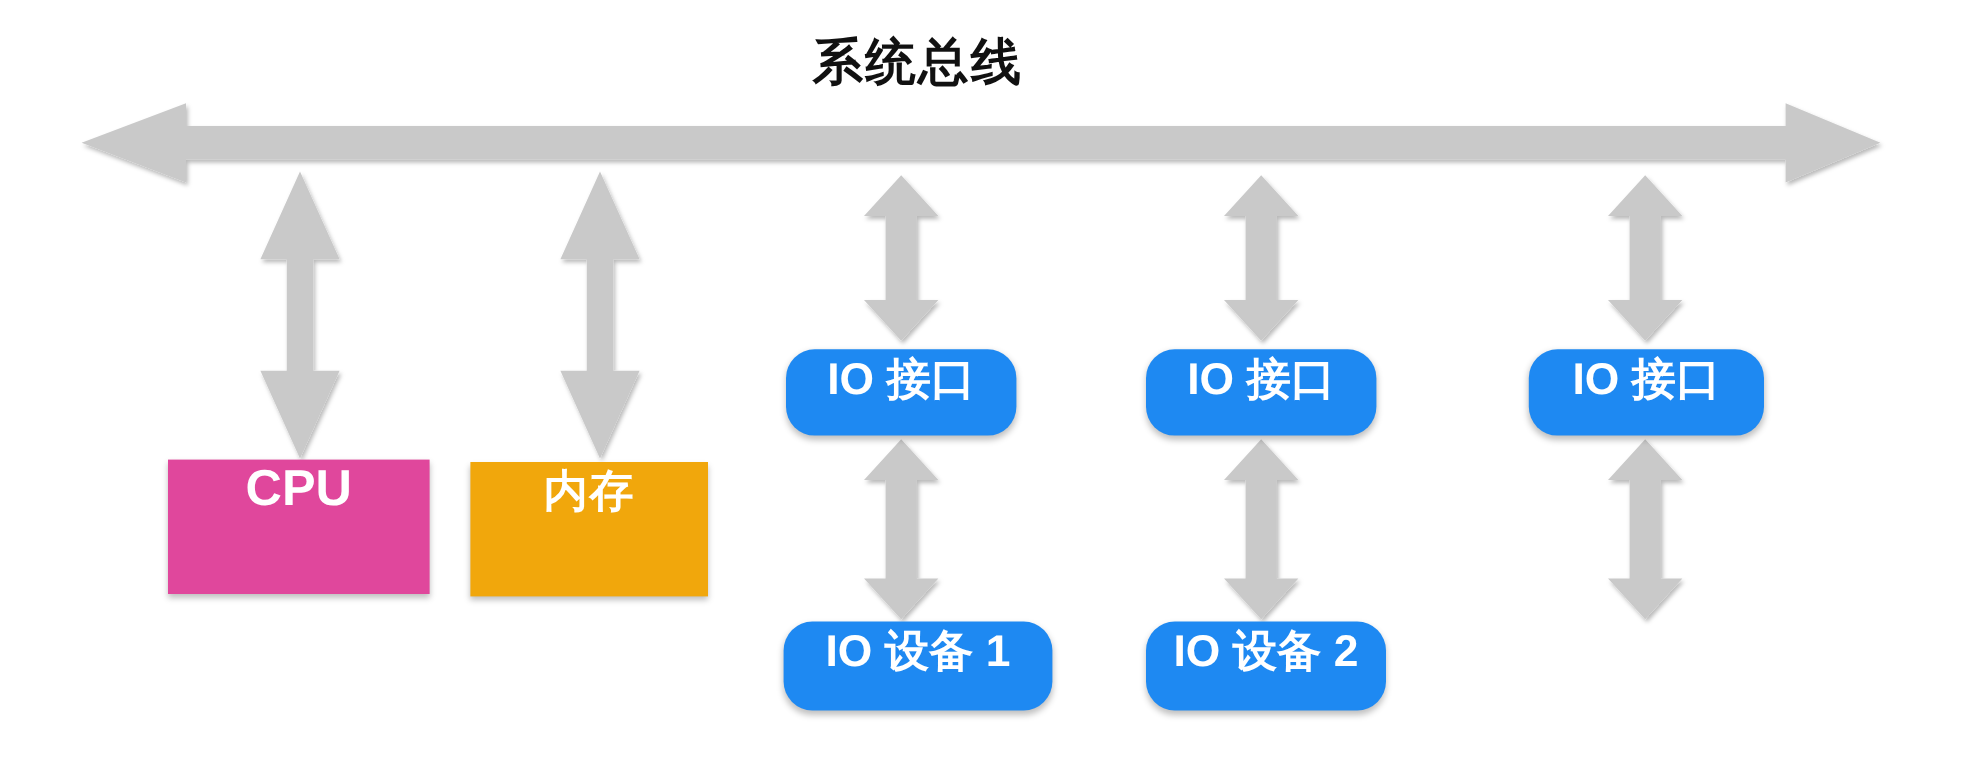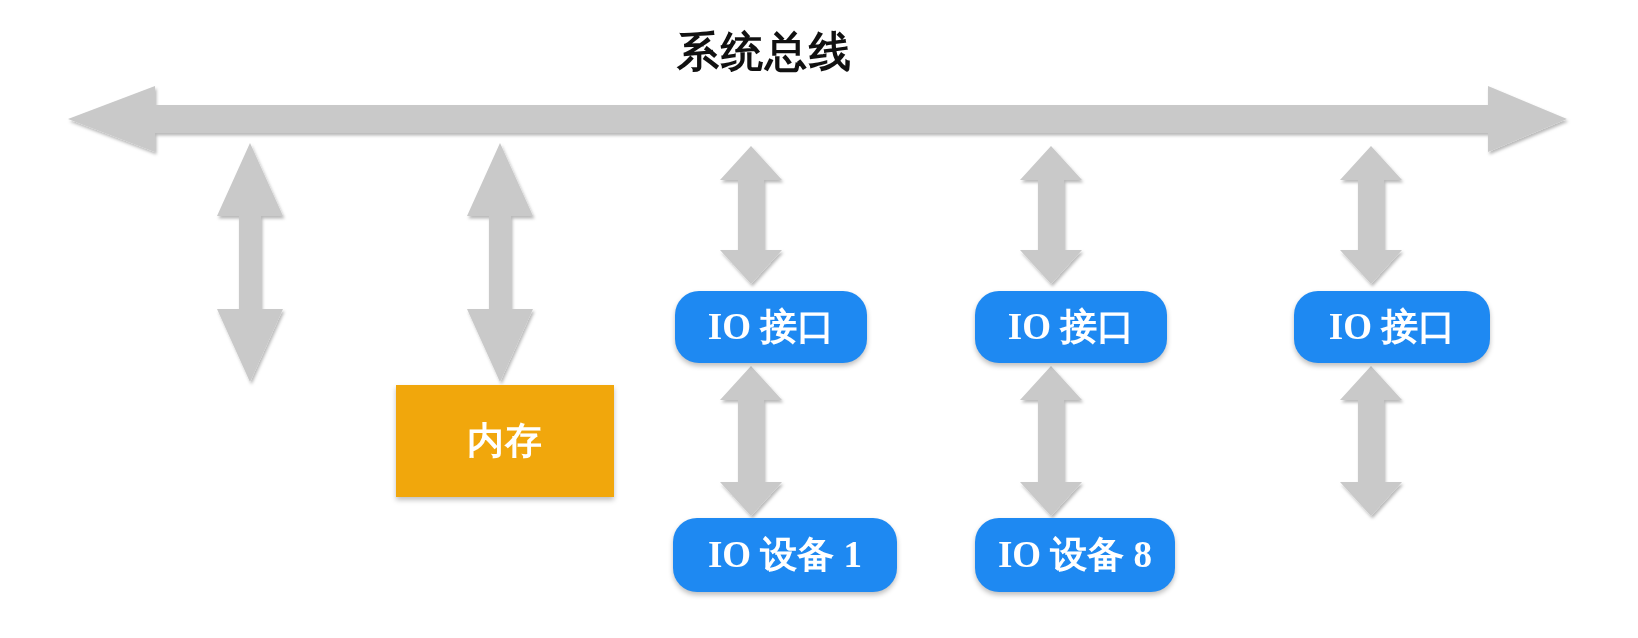--- a/index.html
+++ b/index.html
@@ -2,48 +2,47 @@
 <html style="--cpu: #e0479c; --memory: #f1a70c; --io: #1e89f2; --bus: #c9c9c9; --title_text: #111111; --box_text: #ffffff;"><head>
 <meta charset="utf-8">
 <style>
   html,body{margin:0;padding:0;background:#ffffff;}
   .canvas{
     position:relative;
     width:1638px;
     height:638px;
     background:#ffffff;
     overflow:hidden;
-    font-family:Liberation Serif, serif;
+    font-family:Liberation Sans, sans-serif;
   }
   .diagram-title{
     position:absolute;
     left:600px; top:24px; width:330px;
     text-align:center;
     font-size:42px;
     font-weight:bold;
     letter-spacing:2px;
     color:var(--title_text,#111);
   }
   .arrow-layer{
     position:absolute; left:0; top:0; width:1638px; height:638px;
     z-index:1;
   }
   .arrow-layer polygon{ fill:var(--bus,#c9c9c9); }
   .node{
     position:absolute;
-    display:flex; align-items:center; justify-content:center;
+    display:flex; align-items:flex-start; justify-content:center;
     color:var(--box_text,#fff);
     font-weight:bold;
     z-index:2;
     box-shadow:0 3px 5px rgba(0,0,0,0.25);
     white-space:nowrap;
-    margin-left:20px;
   }
   .node-cpu{ left:140px; top:383px; width:218px; height:112px; background:var(--cpu,#e0479c); font-size:42px; }
-  .node-memory{ left:376px; top:385px; width:218px; height:112px; background:var(--memory,#f1a70c); font-size:37px; letter-spacing:1px; }
+  .node-memory{ left:392px; top:385px; width:198px; height:112px; background:var(--memory,#f1a70c); font-size:37px; letter-spacing:1px; }
   .node-io{ background:var(--io,#1e89f2); border-radius:24px; font-size:37px; }
   .node-if1{ left:655px;  top:291px; width:192px; height:72px; }
   .node-if2{ left:955px;  top:291px; width:192px; height:72px; }
   .node-if3{ left:1274px; top:291px; width:196px; height:72px; }
   .node-dev1{ left:653px;  top:518px; width:224px; height:74px; }
   .node-dev2{ left:955px;  top:518px; width:200px; height:74px; }
   .node-dev3{ left:1272px; top:518px; width:198px; height:74px; }
 </style>
 </head>
 <body>
@@ -70,35 +69,38 @@
       <polygon points="751,366 782,400 764,400 764,482 782,482 751,516 720,482 738,482 738,400 720,400"></polygon>
 
       <polygon points="1051,146 1082,180 1064,180 1064,250 1082,250 1051,284 1020,250 1038,250 1038,180 1020,180"></polygon>
       <polygon points="1051,366 1082,400 1064,400 1064,482 1082,482 1051,516 1020,482 1038,482 1038,400 1020,400"></polygon>
 
       <polygon points="1371,146 1402,180 1384,180 1384,250 1402,250 1371,284 1340,250 1358,250 1358,180 1340,180"></polygon>
       <polygon points="1371,366 1402,400 1384,400 1384,482 1402,482 1371,516 1340,482 1358,482 1358,400 1340,400"></polygon>
     </g>
   </svg>
 
+  <div class="node node-cpu">
+    <span>CPU</span>
+  </div>
 
   <div class="node node-memory">
     <span>内存</span>
   </div>
 
   <div class="node node-io node-if1">
     <span>IO 接口</span>
   </div>
   <div class="node node-io node-if2">
     <span>IO 接口</span>
   </div>
   <div class="node node-io node-if3">
     <span>IO 接口</span>
   </div>
 
   <div class="node node-io node-dev1">
     <span>IO 设备 1</span>
   </div>
   <div class="node node-io node-dev2">
-    <span>IO 设备 8</span>
+    <span>IO 设备 2</span>
   </div>
 
 </div>
 
 </body></html>

